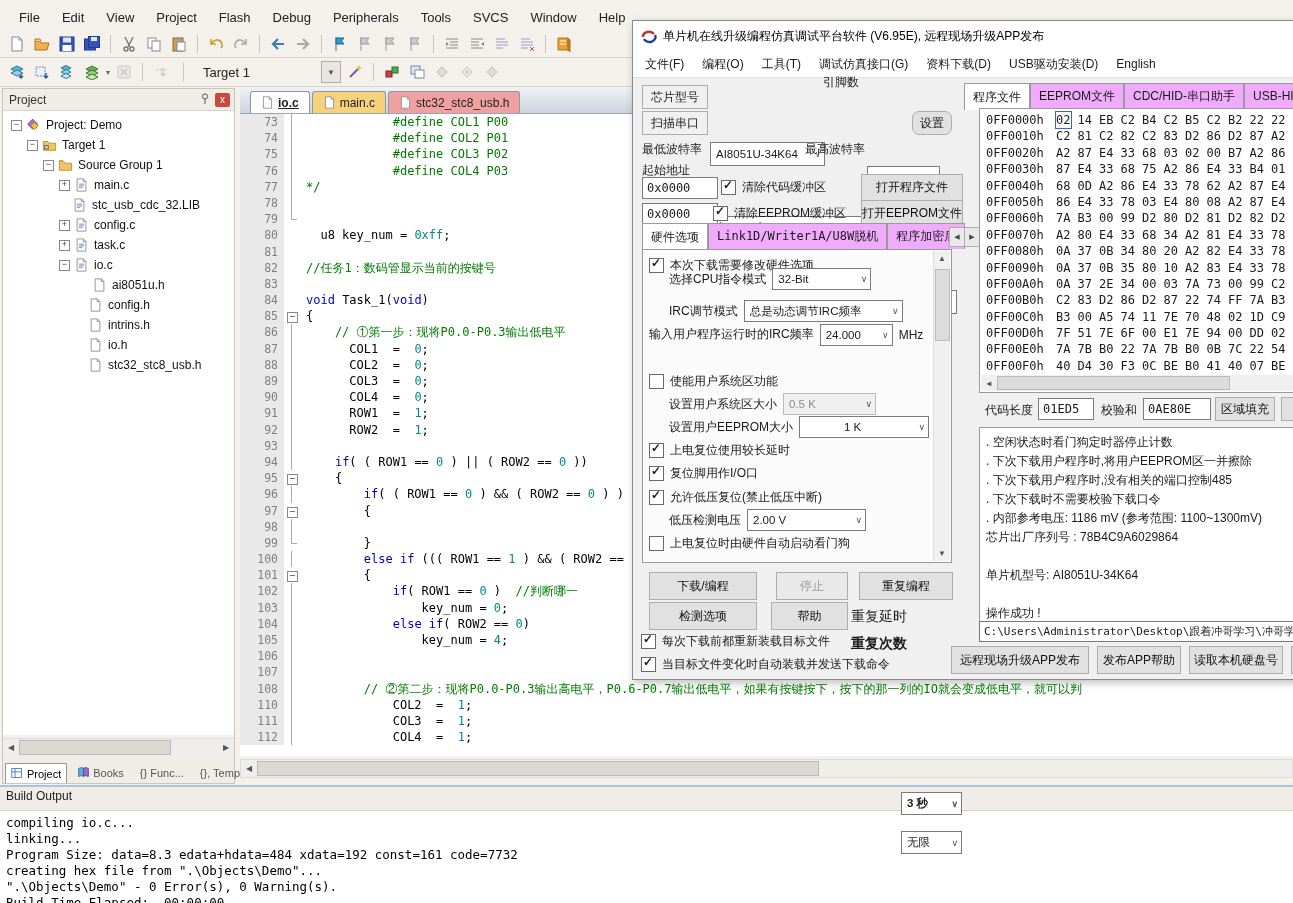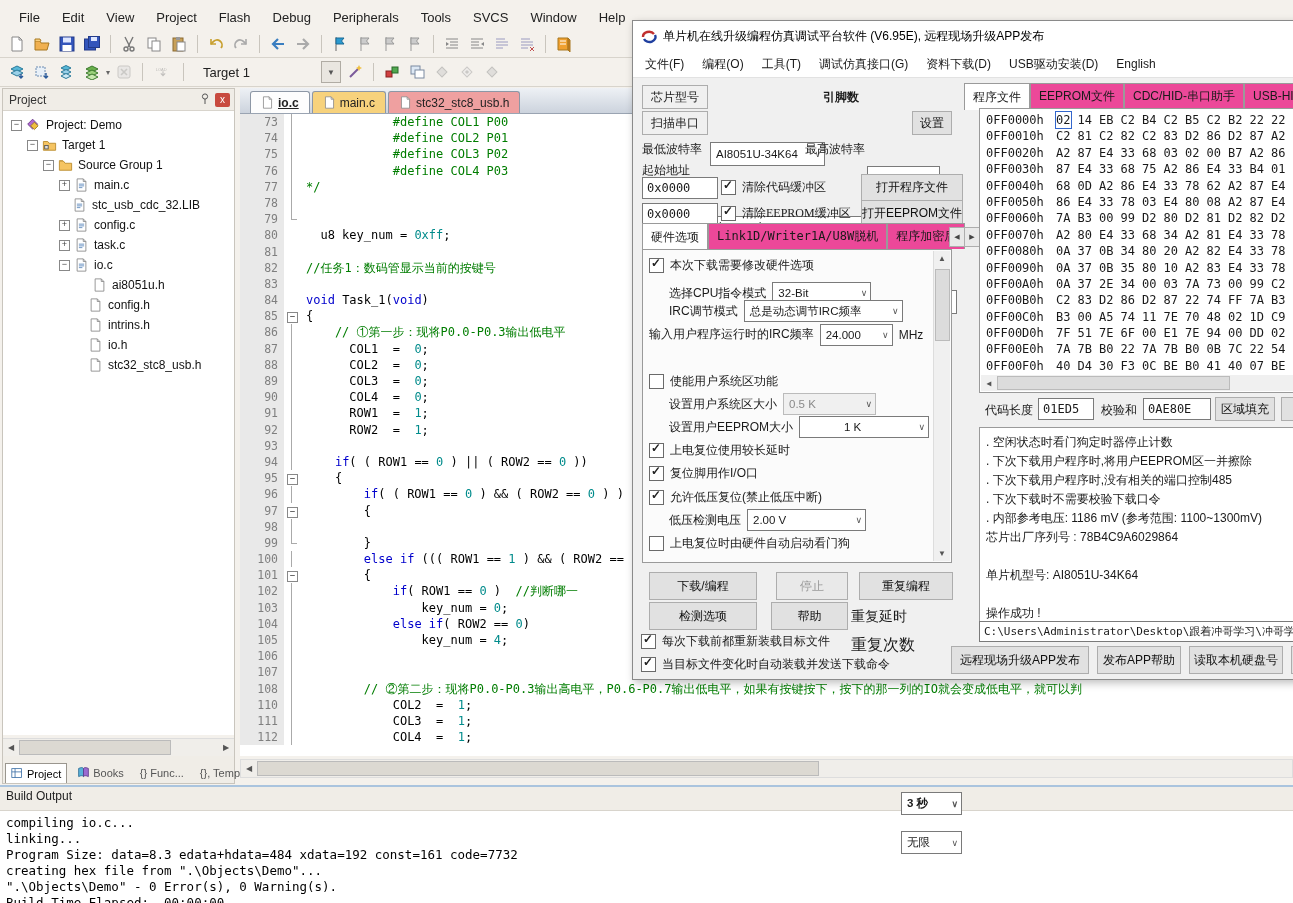--- a/index.html
+++ b/index.html
@@ -71,21 +71,21 @@
   .lblbox{border:1px solid #adadad;background:#f0f0f0;display:flex;align-items:center;justify-content:center;font-size:12px;}
   .combo{border:1px solid #7a7a7a;background:#fff;display:flex;align-items:center;font-size:11.5px;padding-left:5px;position:relative;white-space:nowrap;overflow:hidden;}
   .combo:after{content:"∨";position:absolute;right:3px;top:50%;transform:translateY(-55%);font-size:9px;color:#555;}
   .combo.dis{background:#f0f0f0;color:#8a8a8a;border-color:#bbb;}
   .btn{border:1px solid #adadad;background:#e1e1e1;display:flex;align-items:center;justify-content:center;font-size:12px;color:#111;}
   .btn.dis{color:#9a9a9a;background:#e9e9e9;}
   .field{border:1px solid #7a7a7a;background:#fff;font-family:"DejaVu Sans Mono",monospace;font-size:12px;display:flex;align-items:center;padding-left:4px;white-space:nowrap;overflow:hidden;}
   .cb{width:13px;height:13px;border:1px solid #6a6a6a;background:#fff;flex:none;position:relative;display:inline-block;}
   .cb.on:after{content:"✓";position:absolute;left:1px;top:-3px;font-size:12px;color:#222;font-weight:bold;}
   .cbrow{display:flex;align-items:center;gap:6px;font-size:12px;white-space:nowrap;}
-  .ttab{border:1px solid #9a9a9a;border-bottom:none;background:#ec4899;padding:4px 8px;font-size:12px;white-space:nowrap;}
+  .ttab{border:1px solid #9a9a9a;border-bottom:none;background:#f0abfc;padding:4px 8px;font-size:12px;white-space:nowrap;}
   .ttab.active{background:#fff;position:relative;top:1px;padding-top:5px;}
   #hw-tabs,#file-tabs{display:flex;align-items:flex-end;}
   #opts{border:1px solid #9a9a9a;background:#fbfbfb;}
   .orow{position:absolute;left:6px;right:22px;height:22px;display:flex;align-items:center;gap:6px;font-size:12px;white-space:nowrap;}
   #opts-sb{position:absolute;right:1px;top:1px;bottom:1px;width:16px;background:#f0f0f0;border-left:1px solid #ddd;}
   #opts-sb .sarr{width:16px;height:15px;}
   #opts-thumb{position:absolute;left:1px;top:18px;width:13px;height:70px;background:#dcdcdc;border:1px solid #bbb;}
   #hexbox{background:#fff;border:1px solid #9a9a9a;font-family:"DejaVu Sans Mono",monospace;font-size:12px;overflow:hidden;}
   .hrow{display:flex;height:16.4px;line-height:16.4px;white-space:pre;}
   .haddr{width:70px;flex:none;}
@@ -585,48 +585,48 @@
       <span class="mi">编程(O)</span>
       <span class="mi">工具(T)</span>
       <span class="mi">调试仿真接口(G)</span>
       <span class="mi">资料下载(D)</span>
       <span class="mi">USB驱动安装(D)</span>
       <span class="mi">English</span>
     </div>
 
   <div class="abs lblbox" style="left:9px;top:64px;width:64px;height:22px;">芯片型号</div>
   <div class="abs combo" style="left:77px;top:64px;width:108px;height:22px;">AI8051U-34K64</div>
-  <div class="abs" style="left:190px;top:68px;font-size:12px;font-weight:bold;">引脚数</div>
+  <div class="abs" style="left:190px;top:53px;font-size:12px;">引脚数</div>
   <div class="abs combo" style="left:234px;top:64px;width:66px;height:22px;">Auto</div>
 
   <div id="file-tabs" class="abs" style="left:331px;top:60px;height:28px;">
       <span class="ttab active">程序文件</span>
       <span class="ttab">EEPROM文件</span>
       <span class="ttab">CDC/HID-串口助手</span>
       <span class="ttab">USB-HID助手</span>
     </div>
 
   <div class="abs lblbox" style="left:9px;top:90px;width:64px;height:22px;">扫描串口</div>
   <div class="abs combo" style="left:77px;top:90px;width:196px;height:22px;font-family:'DejaVu Sans Mono',monospace;">(COM12) USB-CDC, CDC</div>
-  <div class="abs btn" style="left:279px;top:90px;width:38px;height:22px;">设置</div>
+  <div class="abs btn" style="left:279px;top:90px;width:38px;height:22px;border-radius:7px;">设置</div>
 
   <div class="abs" style="left:9px;top:120px;font-size:12px;">最低波特率</div>
   <div class="abs combo" style="left:78px;top:116px;width:80px;height:22px;">2400</div>
   <div class="abs" style="left:172px;top:120px;font-size:12px;">最高波特率</div>
   <div class="abs combo" style="left:241px;top:116px;width:76px;height:22px;">115200</div>
 
   <div class="abs" style="left:9px;top:141px;font-size:12px;">起始地址</div>
   <div class="abs field" style="left:9px;top:156px;width:70px;height:20px;">0x0000</div>
   <div class="abs cbrow" style="left:88px;top:158px;">
     <span class="cb on"></span>
     <span>清除代码缓冲区</span>
   </div>
   <div class="abs btn" style="left:228px;top:153px;width:100px;height:25px;">打开程序文件</div>
   <div class="abs field" style="left:9px;top:182px;width:70px;height:20px;">0x0000</div>
-  <div class="abs cbrow" style="left:88px;top:184px;font-family:Liberation Serif, serif;">
+  <div class="abs cbrow" style="left:80px;top:184px;">
     <span class="cb on"></span>
     <span>清除EEPROM缓冲区</span>
   </div>
   <div class="abs btn" style="left:228px;top:179px;width:100px;height:25px;">打开EEPROM文件</div>
 
   <div id="hw-tabs" class="abs" style="left:9px;top:203px;height:25px;">
       <span class="ttab active">硬件选项</span>
       <span class="ttab" style="font-family: &quot;DejaVu Sans Mono&quot;, monospace;">Link1D/Writer1A/U8W脱机</span>
       <span class="ttab" style="max-width: 78px; overflow: hidden;">程序加密后</span>
     </div>
@@ -636,21 +636,21 @@
   <div id="opts" class="abs" style="left:9px;top:228px;width:308px;height:312px;">
     <div id="opts-sb">
       <div class="sarr">▲</div>
       <div id="opts-thumb"></div>
       <div class="sarr" style="position:absolute;bottom:0;">▼</div>
     </div>
   <div class="orow" style="top: 4px;">
         <span class="cb on"></span>
         <span>本次下载需要修改硬件选项</span>
       </div>
-      <div class="orow" style="top: 32px; left: 26px;">
+      <div class="orow" style="top: 18px; left: 26px;">
         <span>选择CPU指令模式</span>
         <span class="combo" style="width: 92px; height: 20px;">32-Bit</span>
       </div>
       <div class="orow" style="top: 50.4px; left: 26px;">
         <span>IRC调节模式</span>
         <span class="combo" style="width: 152px; height: 20px;">总是动态调节IRC频率</span>
       </div>
       <div class="orow" style="top: 73.6px;">
         <span>输入用户程序运行时的IRC频率</span>
         <span class="combo" style="width: 66px; height: 20px;">24.000</span>
@@ -694,21 +694,21 @@
   <div class="abs btn dis" style="left:143px;top:551px;width:70px;height:26px;">停止</div>
   <div class="abs btn" style="left:226px;top:551px;width:92px;height:26px;">重复编程</div>
   <div class="abs btn" style="left:16px;top:581px;width:106px;height:26px;">检测选项</div>
   <div class="abs btn" style="left:138px;top:581px;width:75px;height:26px;">帮助</div>
   <div class="abs" style="left:218px;top:587px;font-size:14px;">重复延时</div>
   <div class="abs combo" style="left:268px;top:594px;width:54px;height:21px;font-weight:bold;">3 秒</div>
   <div class="abs cbrow" style="left:8px;top:612px;">
     <span class="cb on"></span>
     <span>每次下载前都重新装载目标文件</span>
   </div>
-  <div class="abs" style="left:218px;top:614px;font-size:16px;">重复次数</div>
+  <div class="abs" style="left:218px;top:614px;font-size:14px;font-weight:bold;">重复次数</div>
   <div class="abs combo" style="left:268px;top:610px;width:54px;height:21px;">无限</div>
   <div class="abs cbrow" style="left:8px;top:635px;">
     <span class="cb on"></span>
     <span>当目标文件变化时自动装载并发送下载命令</span>
   </div>
 
   <div id="hexbox" class="abs" style="left:346px;top:87px;width:332px;height:283px;">
     <div id="hexrows" style="padding:3px 6px;">
         <div class="hrow"><span class="haddr">0FF0000h</span><span class="hbyte sel">02</span><span class="hbyte">14</span><span class="hbyte">EB</span><span class="hbyte">C2</span><span class="hbyte">B4</span><span class="hbyte">C2</span><span class="hbyte">B5</span><span class="hbyte">C2</span><span class="hbyte">B2</span><span class="hbyte">22</span><span class="hbyte">22</span><span class="hbyte">02</span></div>
         <div class="hrow"><span class="haddr">0FF0010h</span><span class="hbyte">C2</span><span class="hbyte">81</span><span class="hbyte">C2</span><span class="hbyte">82</span><span class="hbyte">C2</span><span class="hbyte">83</span><span class="hbyte">D2</span><span class="hbyte">86</span><span class="hbyte">D2</span><span class="hbyte">87</span><span class="hbyte">A2</span><span class="hbyte">86</span></div>

